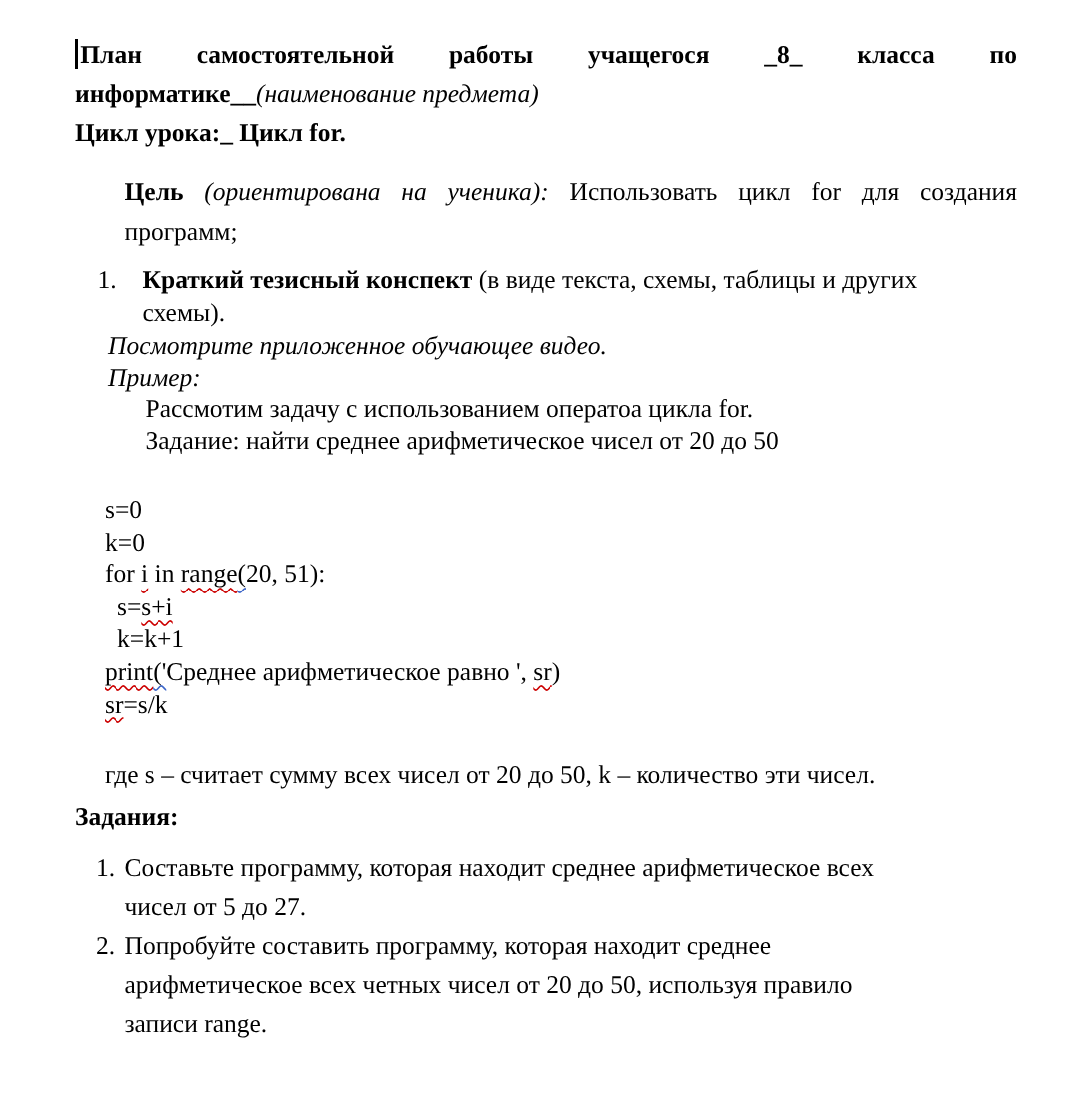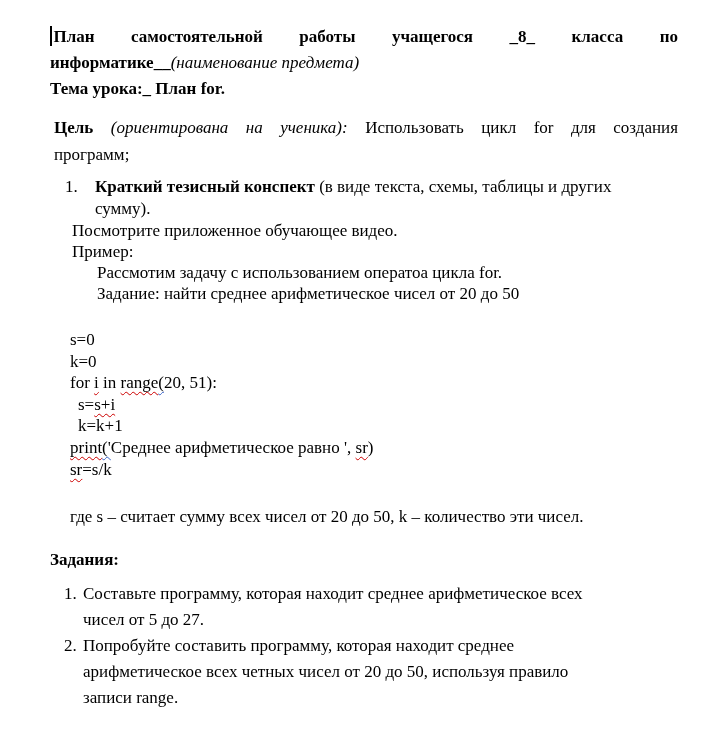--- a/index.html
+++ b/index.html
@@ -16,26 +16,26 @@
     font-size: 17px;
   }
   .page {
     box-sizing: border-box;
     width: 712px;
     height: 740px;
     padding: 24px 34px 10px 50px;
     background: #ffffff;
   }
   .b-header { line-height: 26px; }
-  .b-goal   { margin-top: 12px; line-height: 27px; padding-left: 4px; }
+  .b-goal   { margin-top: 12px; line-height: 27px; padding-left: 4px; margin-left: 29px; }
   .b-list1  { margin-top: 8px;  line-height: 22px; }
   .b-body   { line-height: 21px; }
   .b-code   { margin-top: 25px; line-height: 21.6px; margin-left: 20px; }
   .b-expl   { margin-top: 26px; line-height: 21px; margin-left: 20px; }
-  .b-tasks-header { margin-top: 22px; line-height: 21px; }
+  .b-tasks-header { margin-top: 7px; line-height: 21px; }
   .b-tasks  { margin-top: 11px; line-height: 26px; }
 
   .bold { font-weight: bold; }
   .italic { font-style: italic; }
 
   .justify-stretch {
     text-align: justify;
     text-align-last: justify;
   }
 
@@ -48,21 +48,21 @@
     margin-right: 2px;
   }
 
   .li-row { display: flex; }
   .b-list1 .li-num { flex: none; width: 30px; margin-left: 15px; }
   .b-list1 .li-text { flex: 1; }
   .b-tasks .li-num { flex: none; width: 19px; margin-left: 14px; }
   .b-tasks .li-text { flex: 1; }
   .b-tasks .li-row + .li-row { margin-top: 0px; }
 
-  .indent-1 { margin-left: 22px; }
+  .indent-1 { margin-left: 22px; font-style: italic; }
   .indent-2 { margin-left: 47px; }
   .code-inner { margin-left: 8px; }
 
   .wavy-red {
     text-decoration-line: underline;
     text-decoration-style: wavy;
     text-decoration-color: #cc0000;
     text-decoration-thickness: 1px;
     text-underline-offset: 3px;
     text-decoration-skip-ink: none;
@@ -77,34 +77,34 @@
   }
 </style>
 </head>
 <body>
 
 <div class="page">
 
   <div class="b-header">
     <div class="justify-stretch bold"><span class="caret"></span><span>План самостоятельной работы учащегося _8_ класса по</span></div>
     <div><span class="bold">информатике__</span><span class="italic">(наименование предмета)</span></div>
-    <div class="bold">Тема урока:_ План for.</div>
+    <div class="bold">Цикл урока:_ Цикл for.</div>
   </div>
 
   <div class="b-goal">
     <div class="justify-stretch"><span class="bold">Цель</span><span class="italic"> (ориентирована на ученика): </span><span>Использовать цикл for для создания</span></div>
     <div>программ;</div>
   </div>
 
   <div class="b-list1">
     <div class="li-row">
       <span class="li-num">1.</span>
       <div class="li-text">
         <div><span class="bold">Краткий тезисный конспект</span><span> (в виде текста, схемы, таблицы и других</span></div>
-        <div>сумму).</div>
+        <div>схемы).</div>
       </div>
     </div>
   </div>
 
   <div class="b-body">
     <div class="indent-1">Посмотрите приложенное обучающее видео.</div>
     <div class="indent-1">Пример:</div>
     <div class="indent-2">Рассмотим задачу с использованием оператоа цикла for.</div>
     <div class="indent-2">Задание: найти среднее арифметическое чисел от 20 до 50</div>
   </div>

